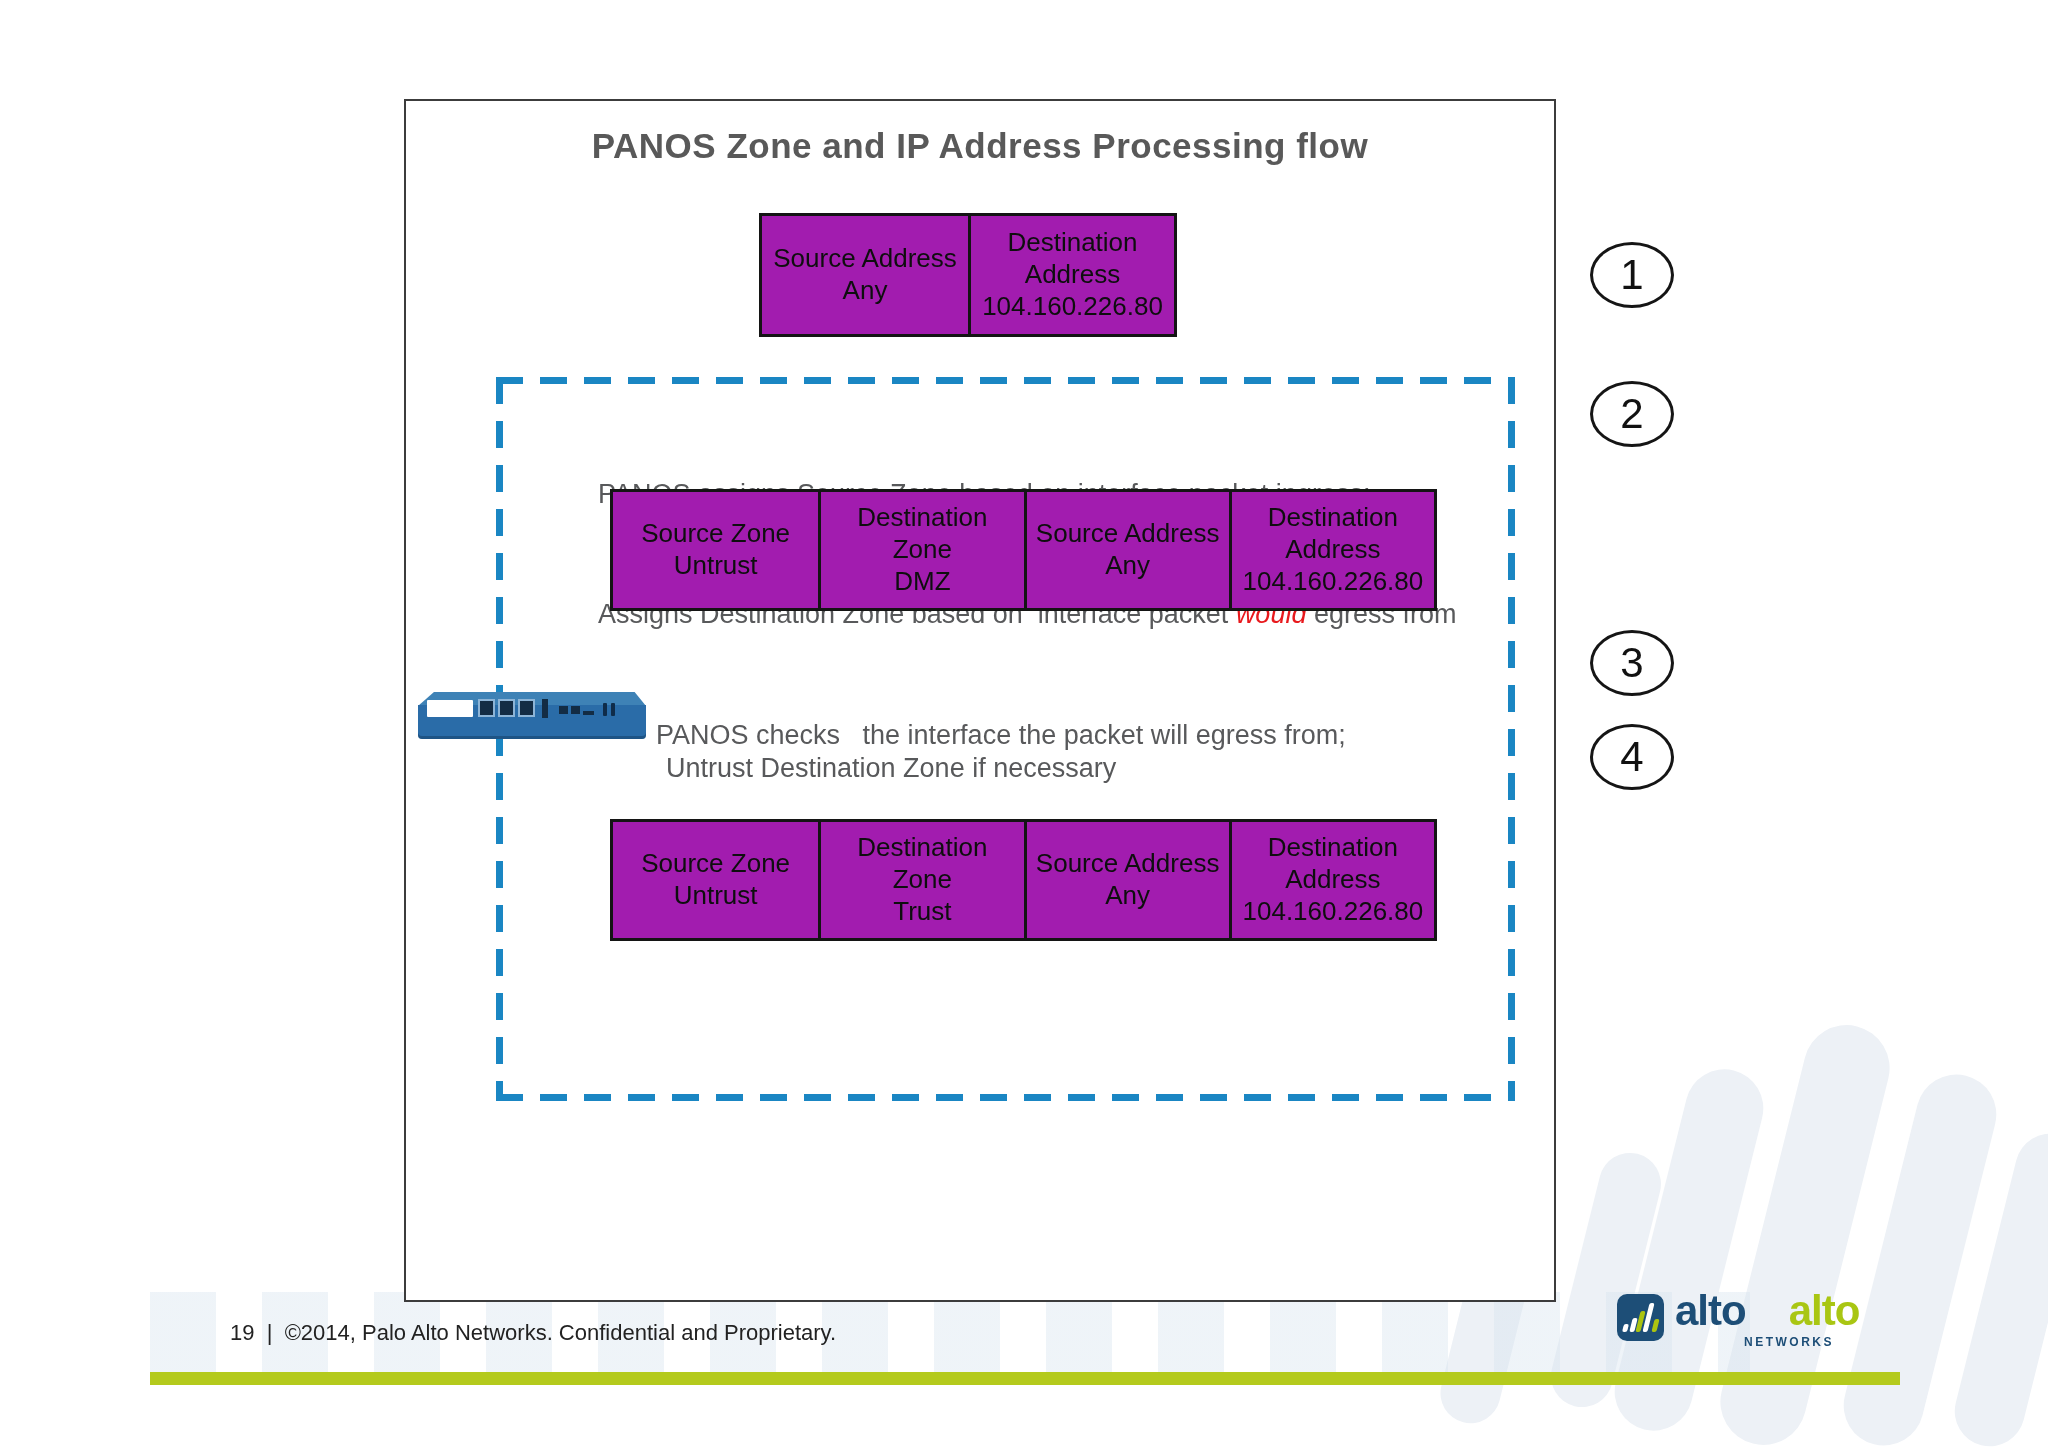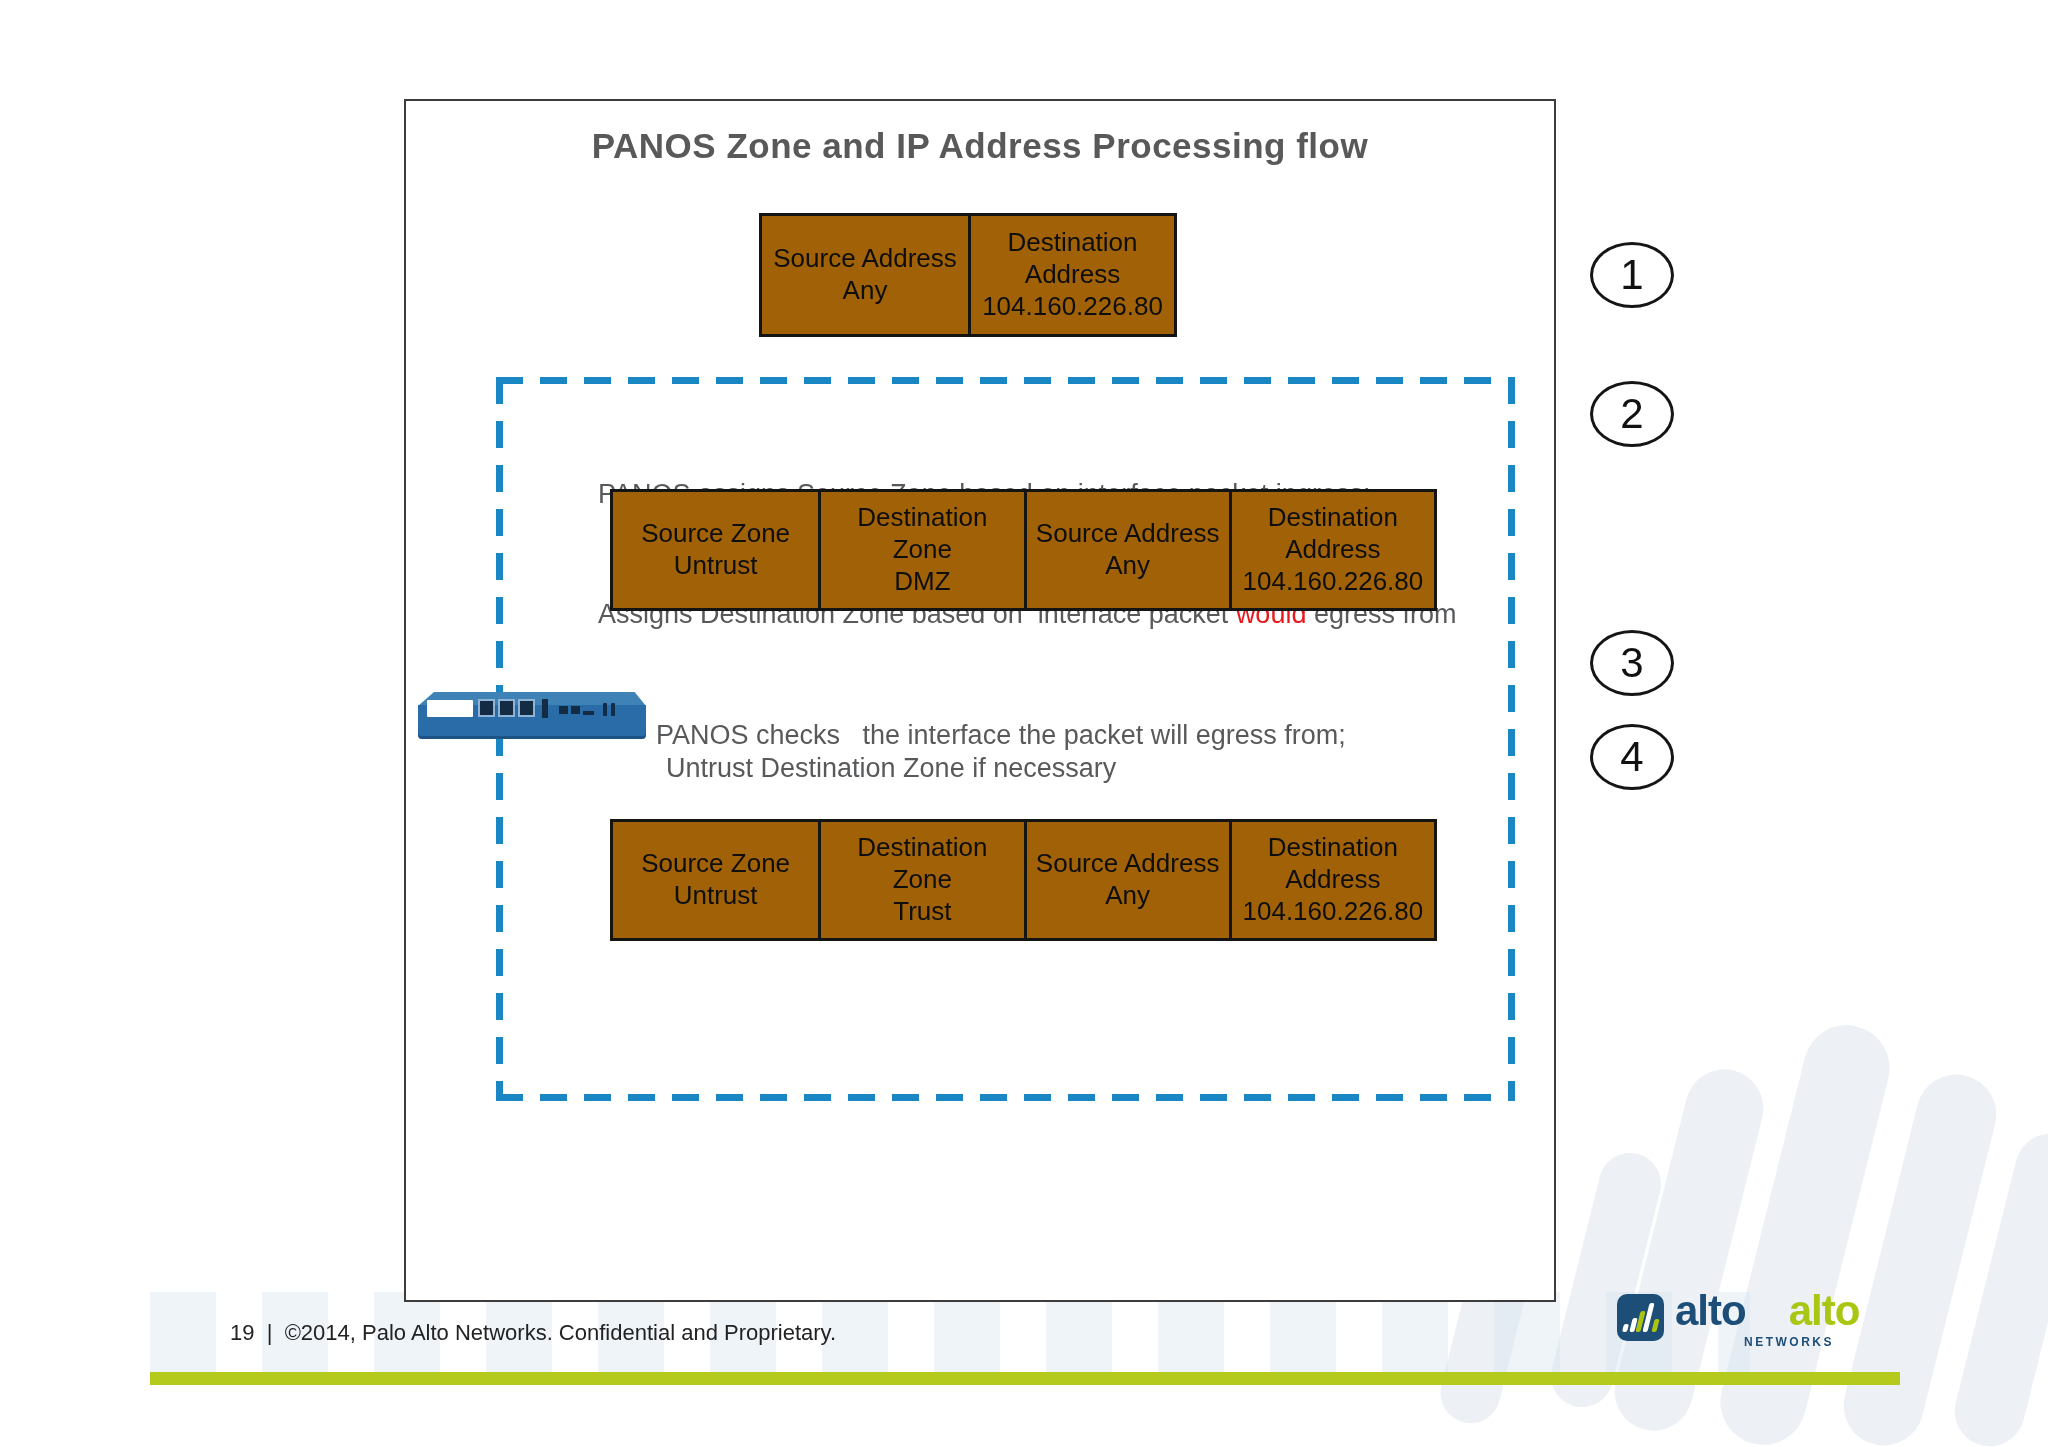--- a/index.html
+++ b/index.html
@@ -12,21 +12,21 @@
   .wm-fence { position:absolute; left:150px; top:1292px; width:1600px; height:80px;
               background:repeating-linear-gradient(90deg, rgba(214,227,238,0.40) 0 66px, rgba(255,255,255,0) 66px 112px); }
 
   
   .slide-box { position:absolute; left:404px; top:99px; width:1152px; height:1203px;
                border:2px solid #3c3c3c; background:#fff; }
   .slide-title { position:absolute; left:404px; top:126px; width:1152px; text-align:center;
                  font-size:35px; font-weight:bold; color:#595959; letter-spacing:0.5px; }
 
   
-  .addr-table { position:absolute; display:grid; border:3px solid #141414; background:#a16207; }
+  .addr-table { position:absolute; display:grid; border:3px solid #141414; background:#a21caf; }
   .addr-cell { display:flex; align-items:center; justify-content:center; text-align:center;
                font-size:26px; line-height:1.22; color:#0e0e0e; white-space:pre-wrap;
                border-left:3px solid #141414; }
   .addr-cell:first-child { border-left:none; }
 
   .table-top { left:759px; top:213px; width:418px; height:124px; grid-template-columns:1fr 1fr; }
   .table-mid { left:610px; top:489px; width:827px; height:122px; grid-template-columns:1fr 1fr 1fr 1fr; }
   .table-bot { left:610px; top:819px; width:827px; height:122px; grid-template-columns:1fr 1fr 1fr 1fr; }
 
   
@@ -34,21 +34,21 @@
   .dash-top, .dash-bottom { position:absolute; left:0; width:100%; height:7px;
       background:repeating-linear-gradient(90deg, #1a86c3 0 27px, rgba(0,0,0,0) 27px 44px); }
   .dash-top { top:0; } .dash-bottom { bottom:0; }
   .dash-left, .dash-right { position:absolute; top:0; height:100%; width:7px;
       background:repeating-linear-gradient(180deg, #1a86c3 0 27px, rgba(0,0,0,0) 27px 44px); }
   .dash-left { left:0; } .dash-right { right:0; }
 
   
   .gray-text { color:#58595b; font-size:27px; white-space:pre-wrap; }
   .para-assign { position:absolute; left:598px; top:394px; line-height:40px; }
-  .em-red { color:#e8191d; }
+  .em-red { color:#e8191d; font-style:italic; }
   .nat-check-line { position:absolute; left:496px; top:660px; width:1019px; text-align:center; }
   .para-egress1 { position:absolute; left:656px; top:720px; }
   .para-egress2 { position:absolute; left:666px; top:753px; }
 
   
   .step-circle { position:absolute; left:1590px; width:84px; height:66px; border:3px solid #151515;
                  border-radius:50%; display:flex; align-items:center; justify-content:center;
                  font-size:42px; color:#111; background:#fff; }
   .step-1 { top:242px; } .step-2 { top:381px; } .step-3 { top:630px; } .step-4 { top:724px; }
 

